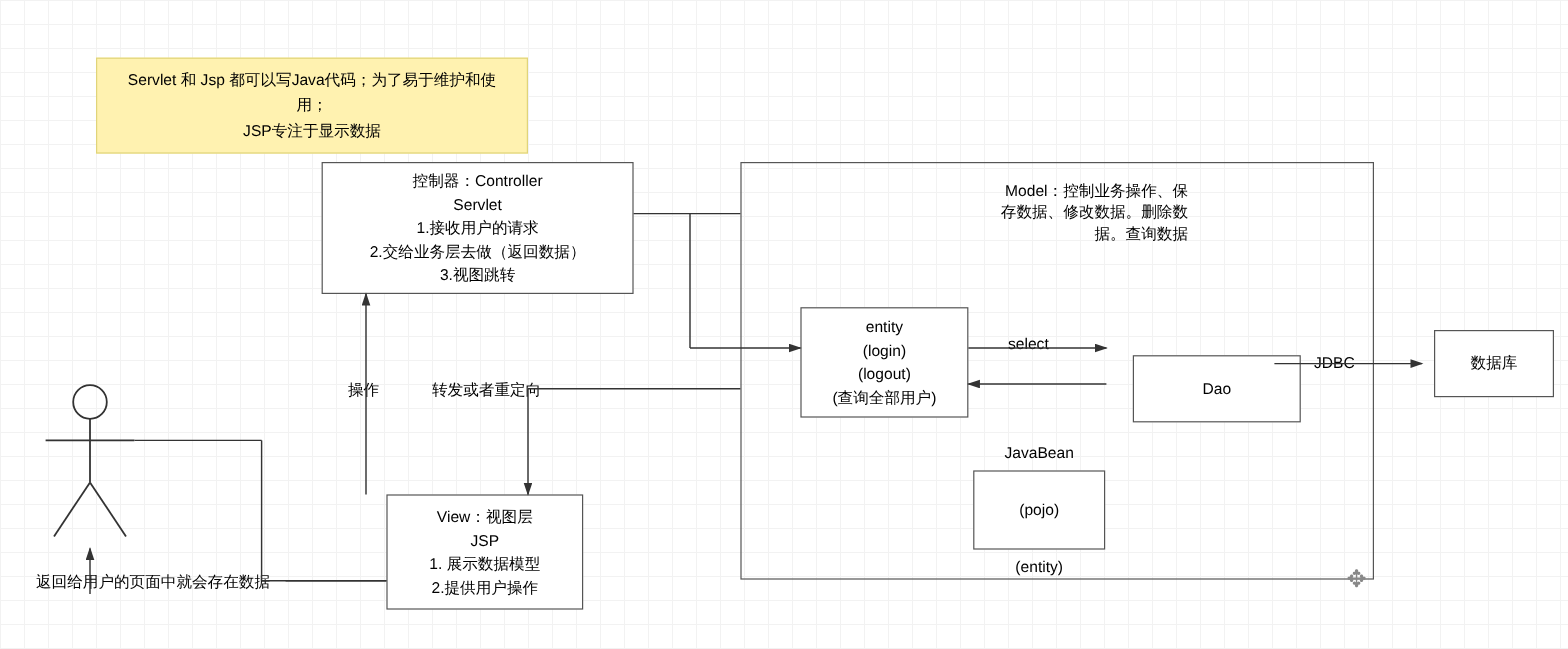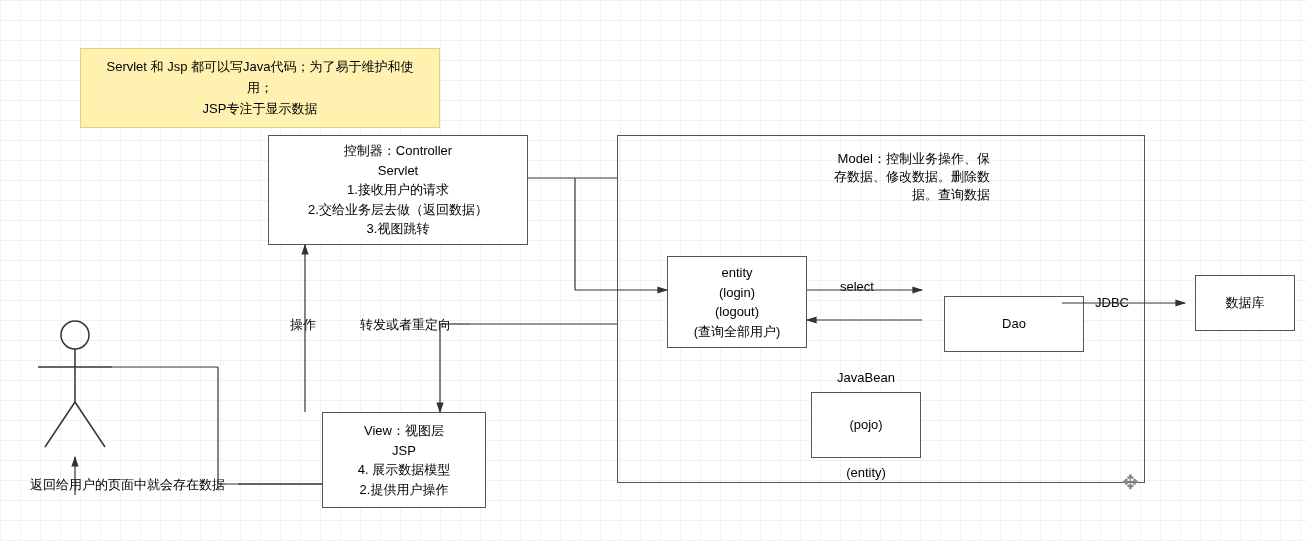--- a/index.html
+++ b/index.html
@@ -73,21 +73,21 @@
   <div>控制器：Controller</div>
   <div>Servlet</div>
   <div>1.接收用户的请求</div>
   <div>2.交给业务层去做（返回数据）</div>
   <div>3.视图跳转</div>
 </div>
 
 <div class="box" style="left:322px; top:412px; width:164px; height:96px;">
   <div>View：视图层</div>
   <div>JSP</div>
-  <div>4. 展示数据模型</div>
+  <div>1. 展示数据模型</div>
   <div>2.提供用户操作</div>
 </div>
 
 <div class="big-box" style="left:617px; top:135px; width:528px; height:348px;"></div>
 
 <div class="label" style="left:760px; top:150px; width:230px;">
   <div>Model：控制业务操作、保</div>
   <div>存数据、修改数据。删除数</div>
   <div>据。查询数据</div>
 </div>

